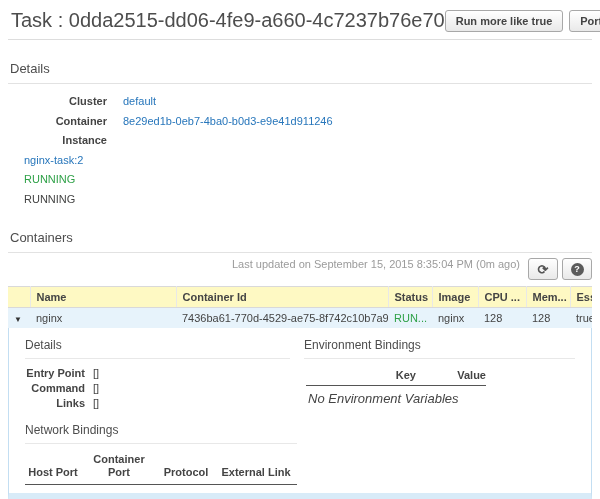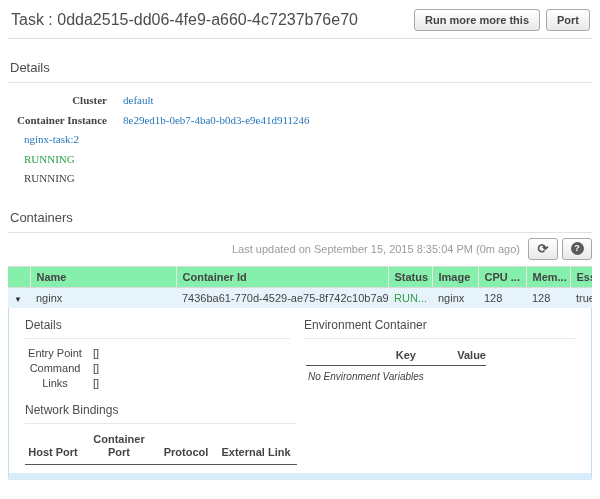--- a/index.html
+++ b/index.html
@@ -4,58 +4,58 @@
 <style>
   * { margin:0; padding:0; box-sizing:border-box; }
   html,body { width:600px; height:499px; overflow:hidden; background:#fff;
     font-family:"Liberation Sans", sans-serif; color:#444; }
 
   .page { padding:0 8px; }
 
   
   .top-header { display:flex; align-items:center; padding:9px 2px 7px 3px;
     border-bottom:1px solid #ddd; }
-  .page-title { font-size:16px; font-weight:normal; color:#4d4d4d; flex:1;
+  .page-title { font-size:20px; font-weight:normal; color:#4d4d4d; flex:1;
     white-space:nowrap; }
   .btn { display:inline-block; font-size:11px; font-weight:bold; color:#444;
     padding:4px 10px; border:1px solid #a8a8a8; border-radius:3px;
     background:linear-gradient(#ffffff,#e9e9e9); cursor:pointer; white-space:nowrap; }
   .btn + .btn { margin-left:6px; }
 
   
   .section-title { font-size:13px; color:#4d4d4d; font-weight:normal;
     margin:21px 0 7px 2px; }
   .rule { border:none; border-top:1px solid #e2e2e2; }
 
   
   .kv-list { margin-top:8px; }
-  .kv-row { display:flex; font-size:11px; line-height:19.5px;font-family:Liberation Serif, serif; }
+  .kv-row { display:flex; font-size:11px; line-height:19.5px; }
   .kv-label { width:99px; text-align:right; font-weight:bold; color:#444; }
   .kv-value { margin-left:16px; }
   .link { color:#2776bb; text-decoration:none; cursor:pointer; }
   .green { color:#2fa148; }
 
   
-  .toolbar { display:flex; align-items:center; justify-content:flex-end;
+  .toolbar { display:flex; justify-content:flex-end;
     padding:5px 0 6px 0; }
   .last-updated { font-size:11px; color:#9b9b9b; margin-right:8px; }
   .icon-btn { width:30px; height:22px; display:inline-flex; align-items:center;
     justify-content:center; border:1px solid #a8a8a8; border-radius:3px;
     background:linear-gradient(#ffffff,#e9e9e9); cursor:pointer; font-size:13px;
     color:#555; }
   .icon-btn + .icon-btn { margin-left:4px; }
   .refresh-glyph { font-weight:bold; font-size:13px; line-height:1; }
   .help-glyph { display:inline-block; width:13px; height:13px; border-radius:50%;
     background:#5b5b5b; color:#fff; font-size:9px; font-weight:bold;
     line-height:13px; text-align:center; }
 
   
   .ctable { width:100%; border-collapse:collapse; table-layout:fixed;
     font-size:11px; }
-  .ctable th { background:#86efac; border-top:1px solid #d9d9d9;
+  .ctable th { background:#fef9c3; border-top:1px solid #d9d9d9;
     border-bottom:1px solid #d9d9d9; border-right:1px solid #e8e8e8;
     font-weight:bold; color:#444; text-align:left; padding:4px 6px;
     white-space:nowrap; overflow:hidden; }
   .ctable th:last-child { border-right:none; }
   .ctable td { padding:4px 6px; white-space:nowrap; overflow:hidden; }
   .row-selected td { background:#e7f3fb; }
   .c-arrow { width:22px; }
   .c-name { width:146px; }
   .c-cid { width:212px; }
   .c-status { width:44px; }
@@ -67,48 +67,48 @@
   
   .panel { border-left:1px solid #c3def2; border-right:1px solid #c3def2;
     border-bottom:7px solid #d8ebf8; background:#fff; padding:10px 16px 8px 16px; }
   .panel-top { display:flex; }
   .panel-col-left { width:265px; }
   .panel-col-right { flex:1; padding-left:14px; }
   .sub-title { font-size:12px; font-weight:normal; color:#4d4d4d;
     margin-bottom:6px; }
   .sub-rule { border:none; border-top:1px solid #e8e8e8; margin-bottom:7px; }
   .mini-kv { display:flex; font-size:11px; line-height:15px; }
-  .mini-label { width:60px; text-align:center; font-weight:normal; }
+  .mini-label { width:60px; text-align:right; font-weight:bold; }
   .mini-value { margin-left:8px; }
 
   .env-table { border-collapse:collapse; font-size:11px; margin-left:2px; }
   .env-table th { font-weight:bold; text-align:right; padding:3px 0 4px 0;
     border-bottom:1px solid #555; }
   .env-key-col { width:110px; }
   .env-val-col { width:70px; }
-  .env-empty { font-size:10px; font-style:italic; color:#444; padding:5px 0 0 4px; }
+  .env-empty { font-size:13px; font-style:italic; color:#444; padding:5px 0 0 4px; }
 
   .net-section { margin-top:12px; width:272px; }
   .net-table { border-collapse:collapse; font-size:11px; width:272px;
     table-layout:fixed; }
   .net-table th { font-weight:bold; text-align:center; padding:2px 2px 5px 2px;
     border-bottom:1px solid #555; vertical-align:bottom; line-height:13px; }
   .n-host { width:56px; } .n-cont { width:76px; } .n-proto { width:58px; }
 </style>
 </head>
 <body>
 
 <div class="page">
 
   <div class="top-header">
     <div class="page-title">
       <span>Task :</span>
       <span>0dda2515-dd06-4fe9-a660-4c7237b76e70</span>
     </div>
-    <button class="btn">Run more more this</button>
+    <button class="btn">Run more like true</button>
     <button class="btn">Port</button>
   </div>
 
   <h2 class="section-title">Details</h2>
   <hr class="rule">
   <div class="kv-list">
     <div class="kv-row">
       <div class="kv-label">Cluster</div>
       <a class="kv-value link">default</a>
     </div>
@@ -189,21 +189,21 @@
         <div class="mini-kv">
           <div class="mini-label">Command</div>
           <div class="mini-value">[]</div>
         </div>
         <div class="mini-kv">
           <div class="mini-label">Links</div>
           <div class="mini-value">[]</div>
         </div>
       </div>
       <div class="panel-col-right">
-        <h3 class="sub-title">Environment Container</h3>
+        <h3 class="sub-title">Environment Bindings</h3>
         <hr class="sub-rule">
         <table class="env-table">
           <thead>
             <tr>
               <th class="env-key-col">Key</th>
               <th class="env-val-col">Value</th>
             </tr>
           </thead>
         </table>
         <div class="env-empty">No Environment Variables</div>

